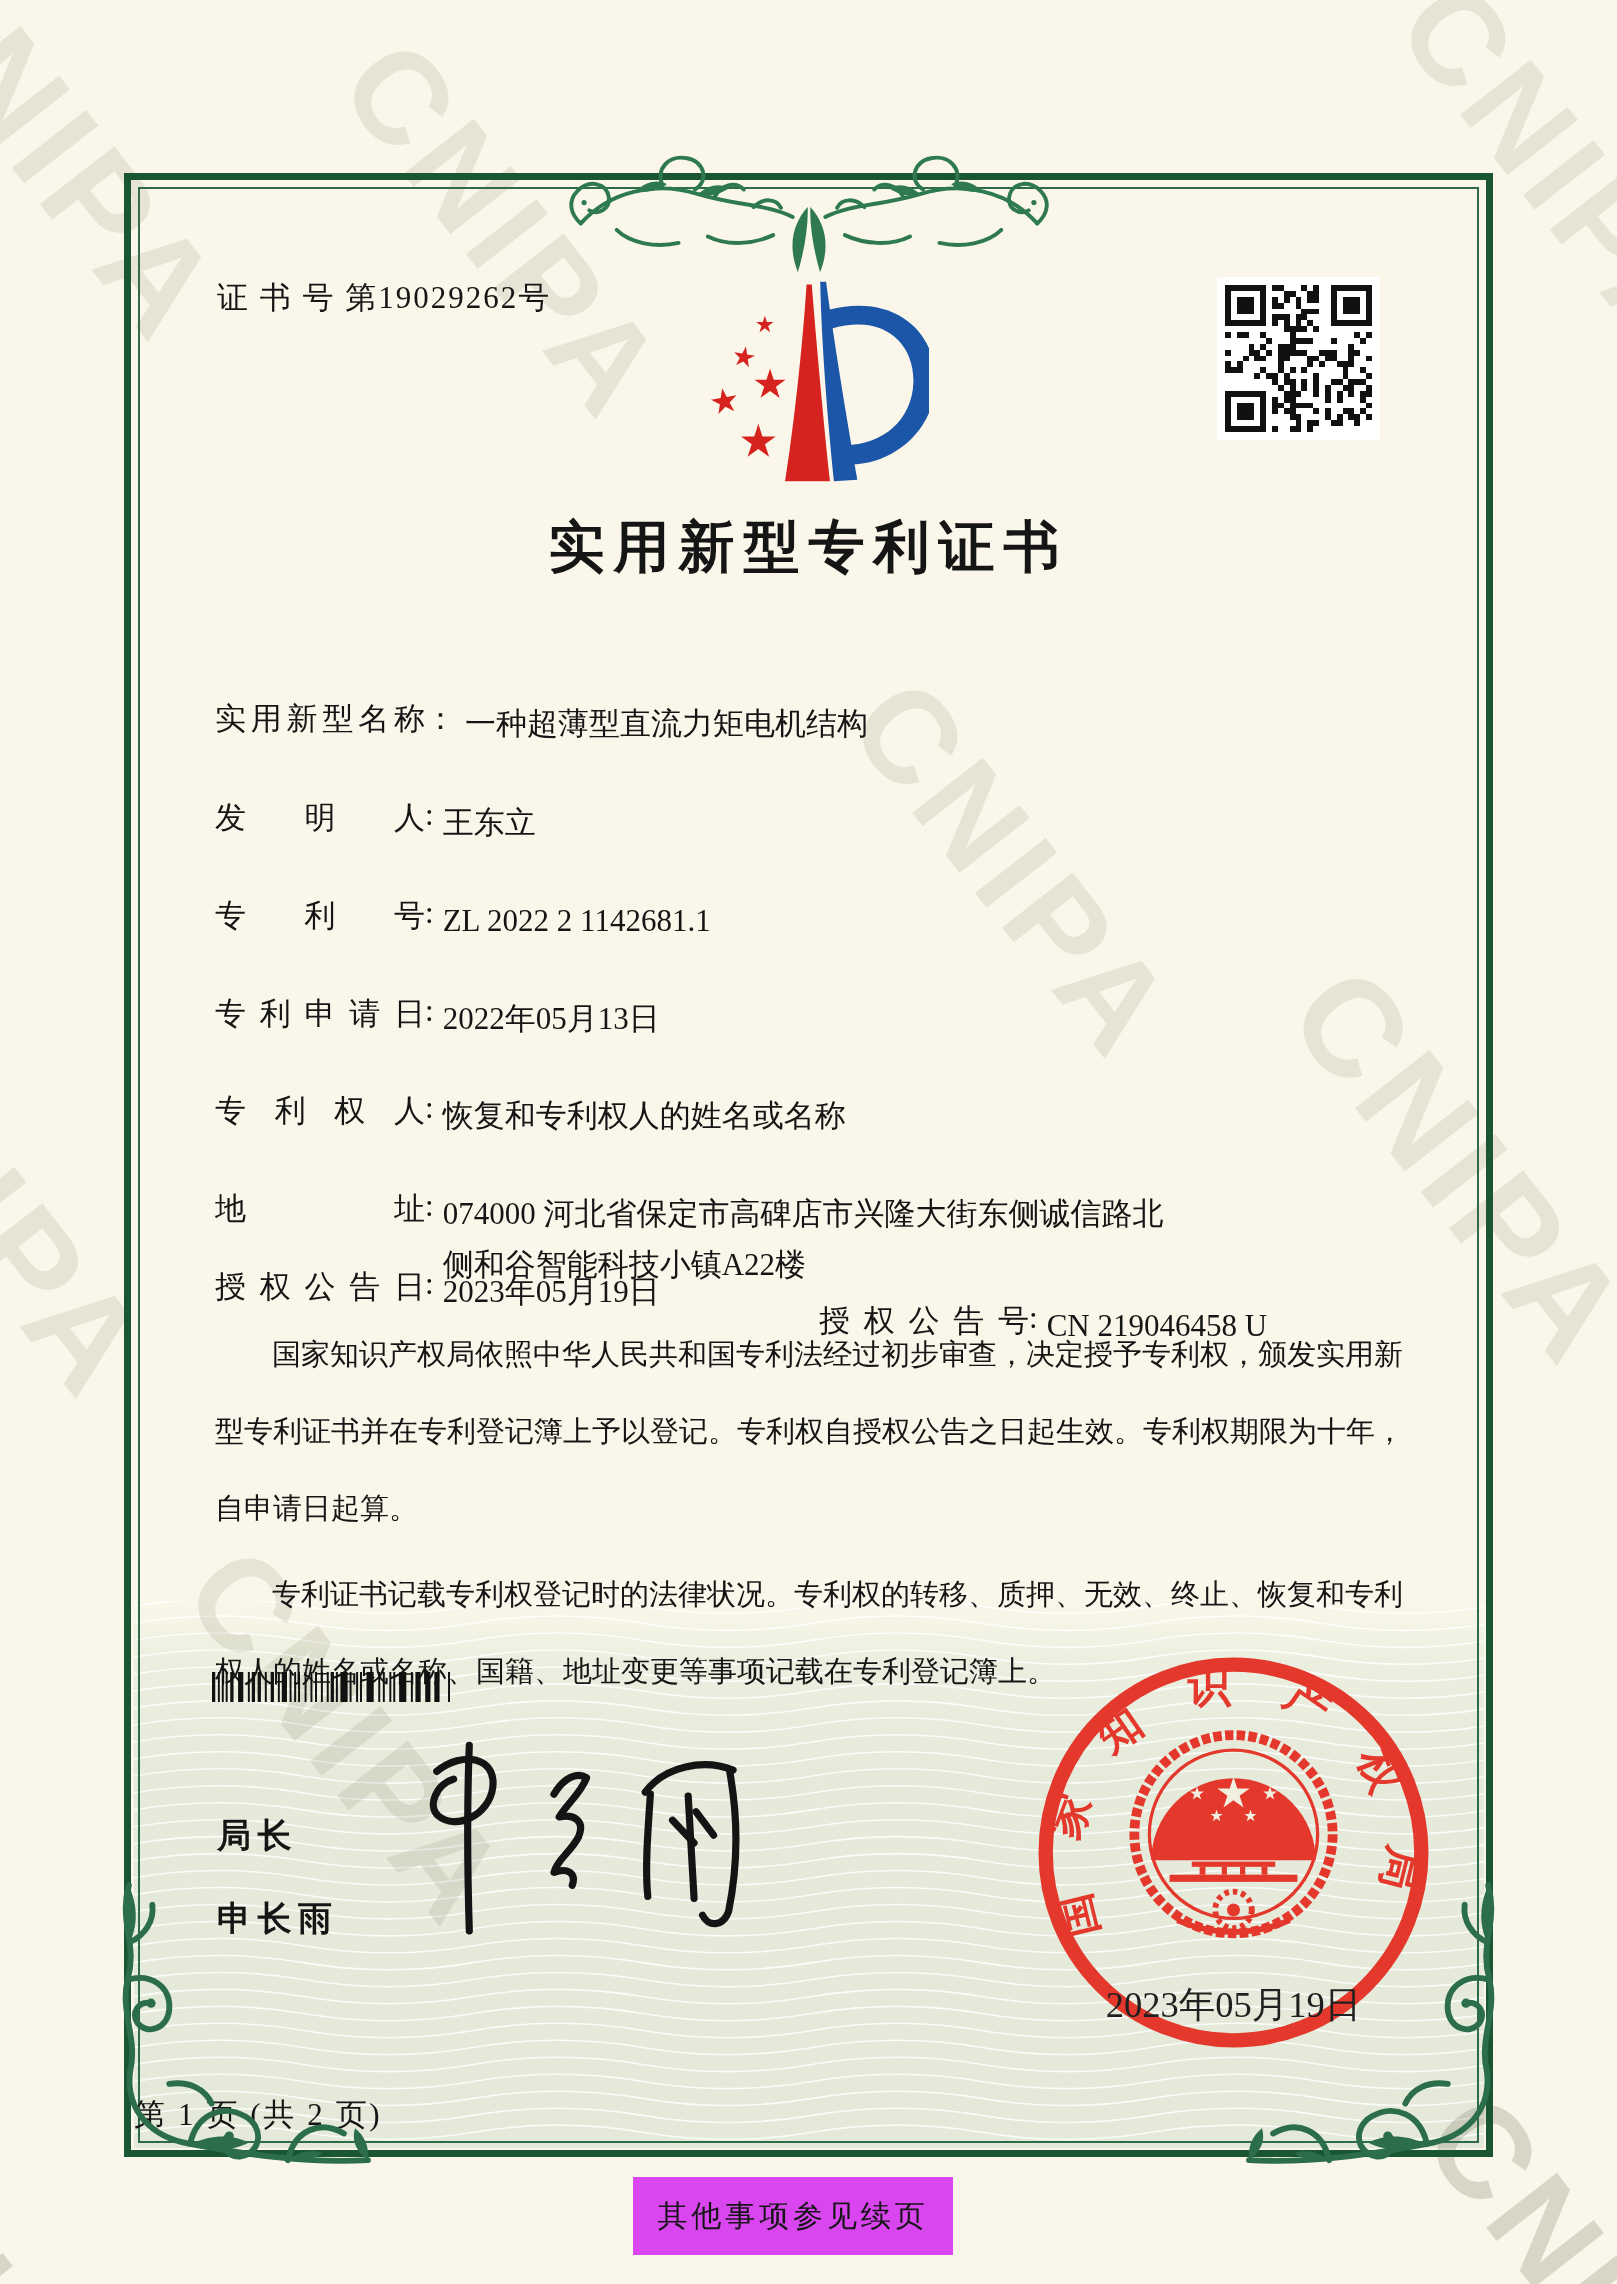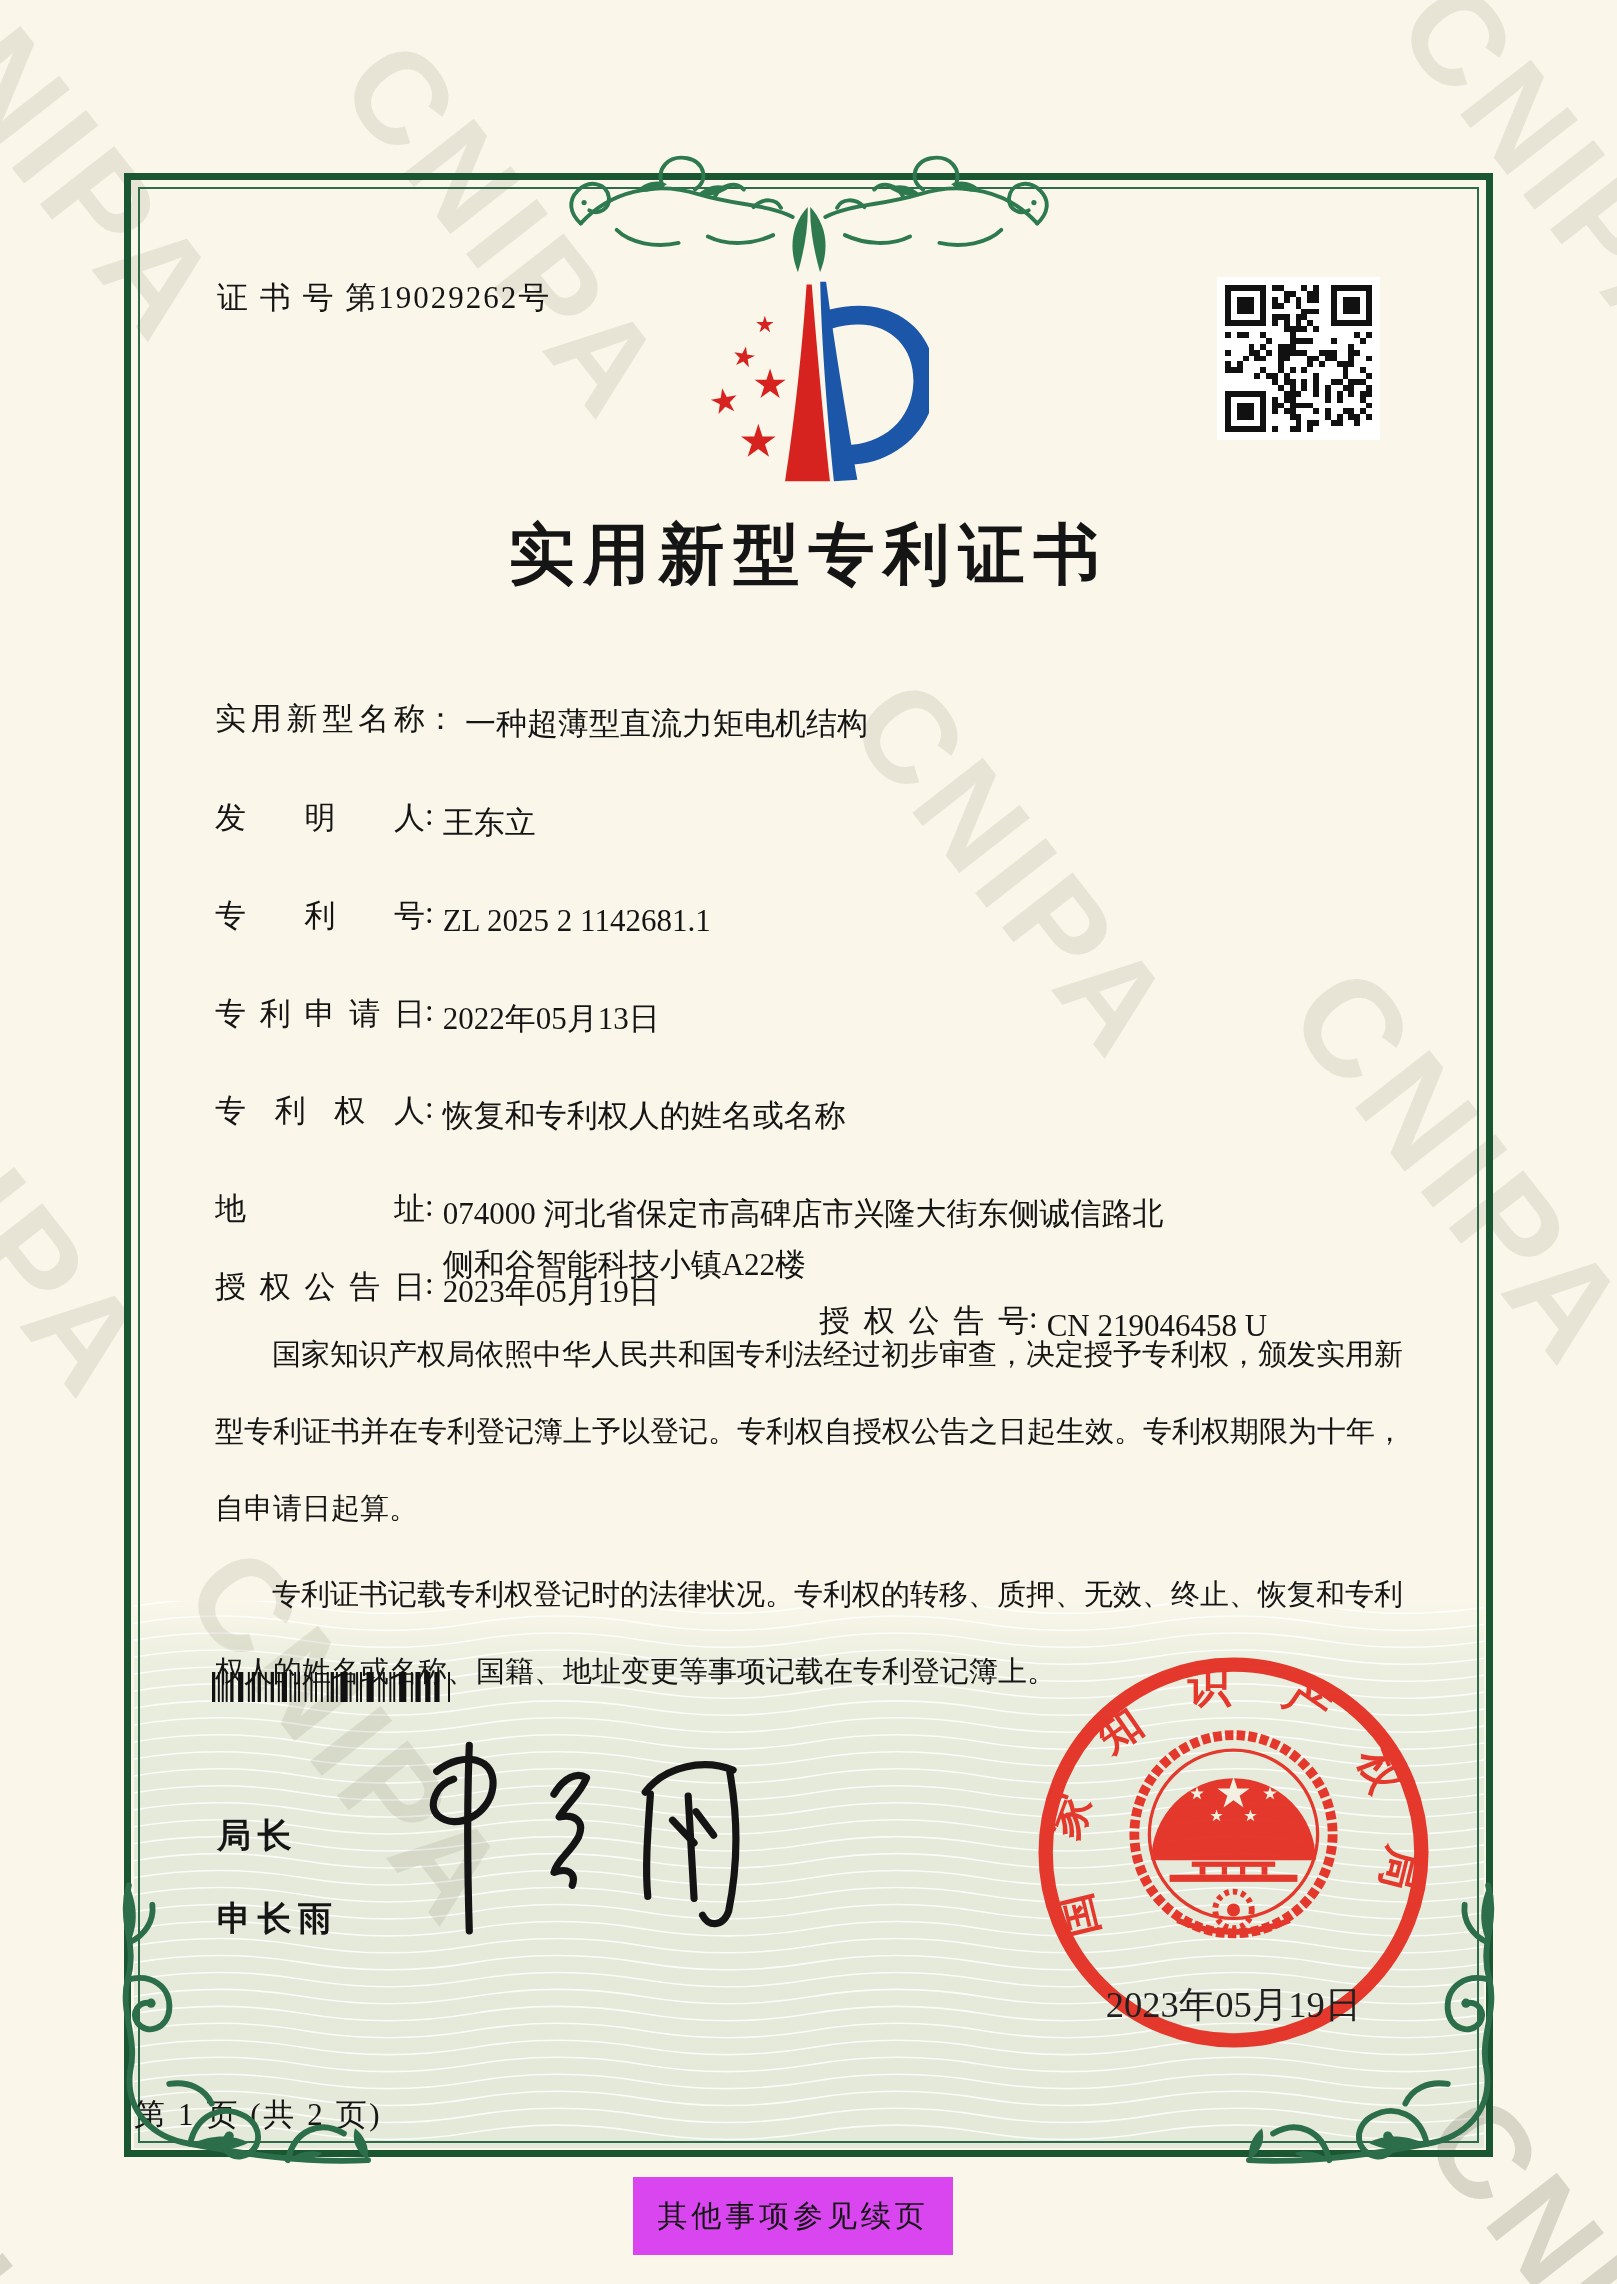--- a/index.html
+++ b/index.html
@@ -22,21 +22,21 @@
   
   .wm{position:absolute;font:700 130px "Liberation Sans",sans-serif;
     color:rgba(128,120,96,.15);letter-spacing:7.8px;transform:rotate(52deg);
     transform-origin:0 0;z-index:2;white-space:nowrap;}
   
   .cert-no{position:absolute;left:217px;top:277px;font-size:31px;letter-spacing:2px;z-index:5;}
   .logo{position:absolute;left:688px;top:274px;width:241px;height:228px;z-index:5;}
   .qr-box{position:absolute;left:1217px;top:277px;width:163px;height:163px;background:#fff;z-index:5;}
   .qr-box svg{position:absolute;left:7.8px;top:7.8px;width:147px;height:147px;shape-rendering:crispEdges;fill:#111;}
   .doc-title{position:absolute;left:0;top:510px;width:1617px;text-align:center;
-    font-size:66px;font-weight:700;letter-spacing:9px;z-index:5;}
+    font-size:56px;font-weight:700;letter-spacing:9px;z-index:5;}
   
   .field{position:absolute;left:215px;font-size:31px;z-index:5;white-space:nowrap;}
   .field .lbl{display:inline-block;width:210px;text-align:justify;text-align-last:justify;vertical-align:top;}
   .field .sep{display:inline-block;vertical-align:top;margin-right:9px;}
   .field .val{display:inline-block;vertical-align:top;white-space:normal;line-height:51px;}
   
   .body-text{position:absolute;left:215px;top:1316px;width:1207px;z-index:5;
     font-size:29px;line-height:77px;}
   .body-text p{margin:0 0 9px 0;text-indent:57px;}
   
@@ -471,21 +471,21 @@
 
 <div class="doc-title">实用新型专利证书</div>
 
 <div class="field" style="top:698px;">
   <span class="lbl">实用新型名称</span><span class="sep">：</span><span class="val">一种超薄型直流力矩电机结构</span>
 </div>
 <div class="field" style="top:797px;">
   <span class="lbl">发明人</span><span class="sep">:</span><span class="val">王东立</span>
 </div>
 <div class="field" style="top:895px;">
-  <span class="lbl">专利号</span><span class="sep">:</span><span class="val">ZL 2025 2 1142681.1</span>
+  <span class="lbl">专利号</span><span class="sep">:</span><span class="val">ZL 2022 2 1142681.1</span>
 </div>
 <div class="field" style="top:993px;">
   <span class="lbl">专利申请日</span><span class="sep">:</span><span class="val">2022年05月13日</span>
 </div>
 <div class="field" style="top:1090px;">
   <span class="lbl">专利权人</span><span class="sep">:</span><span class="val">恢复和专利权人的姓名或名称</span>
 </div>
 <div class="field" style="top:1188px;">
   <span class="lbl">地址</span><span class="sep">:</span><span class="val" style="width:848px;"><span>074000 河北省保定市高碑店市兴隆大街东侧诚信路北</span><br><span>侧和谷智能科技小镇A22楼</span></span>
 </div>

